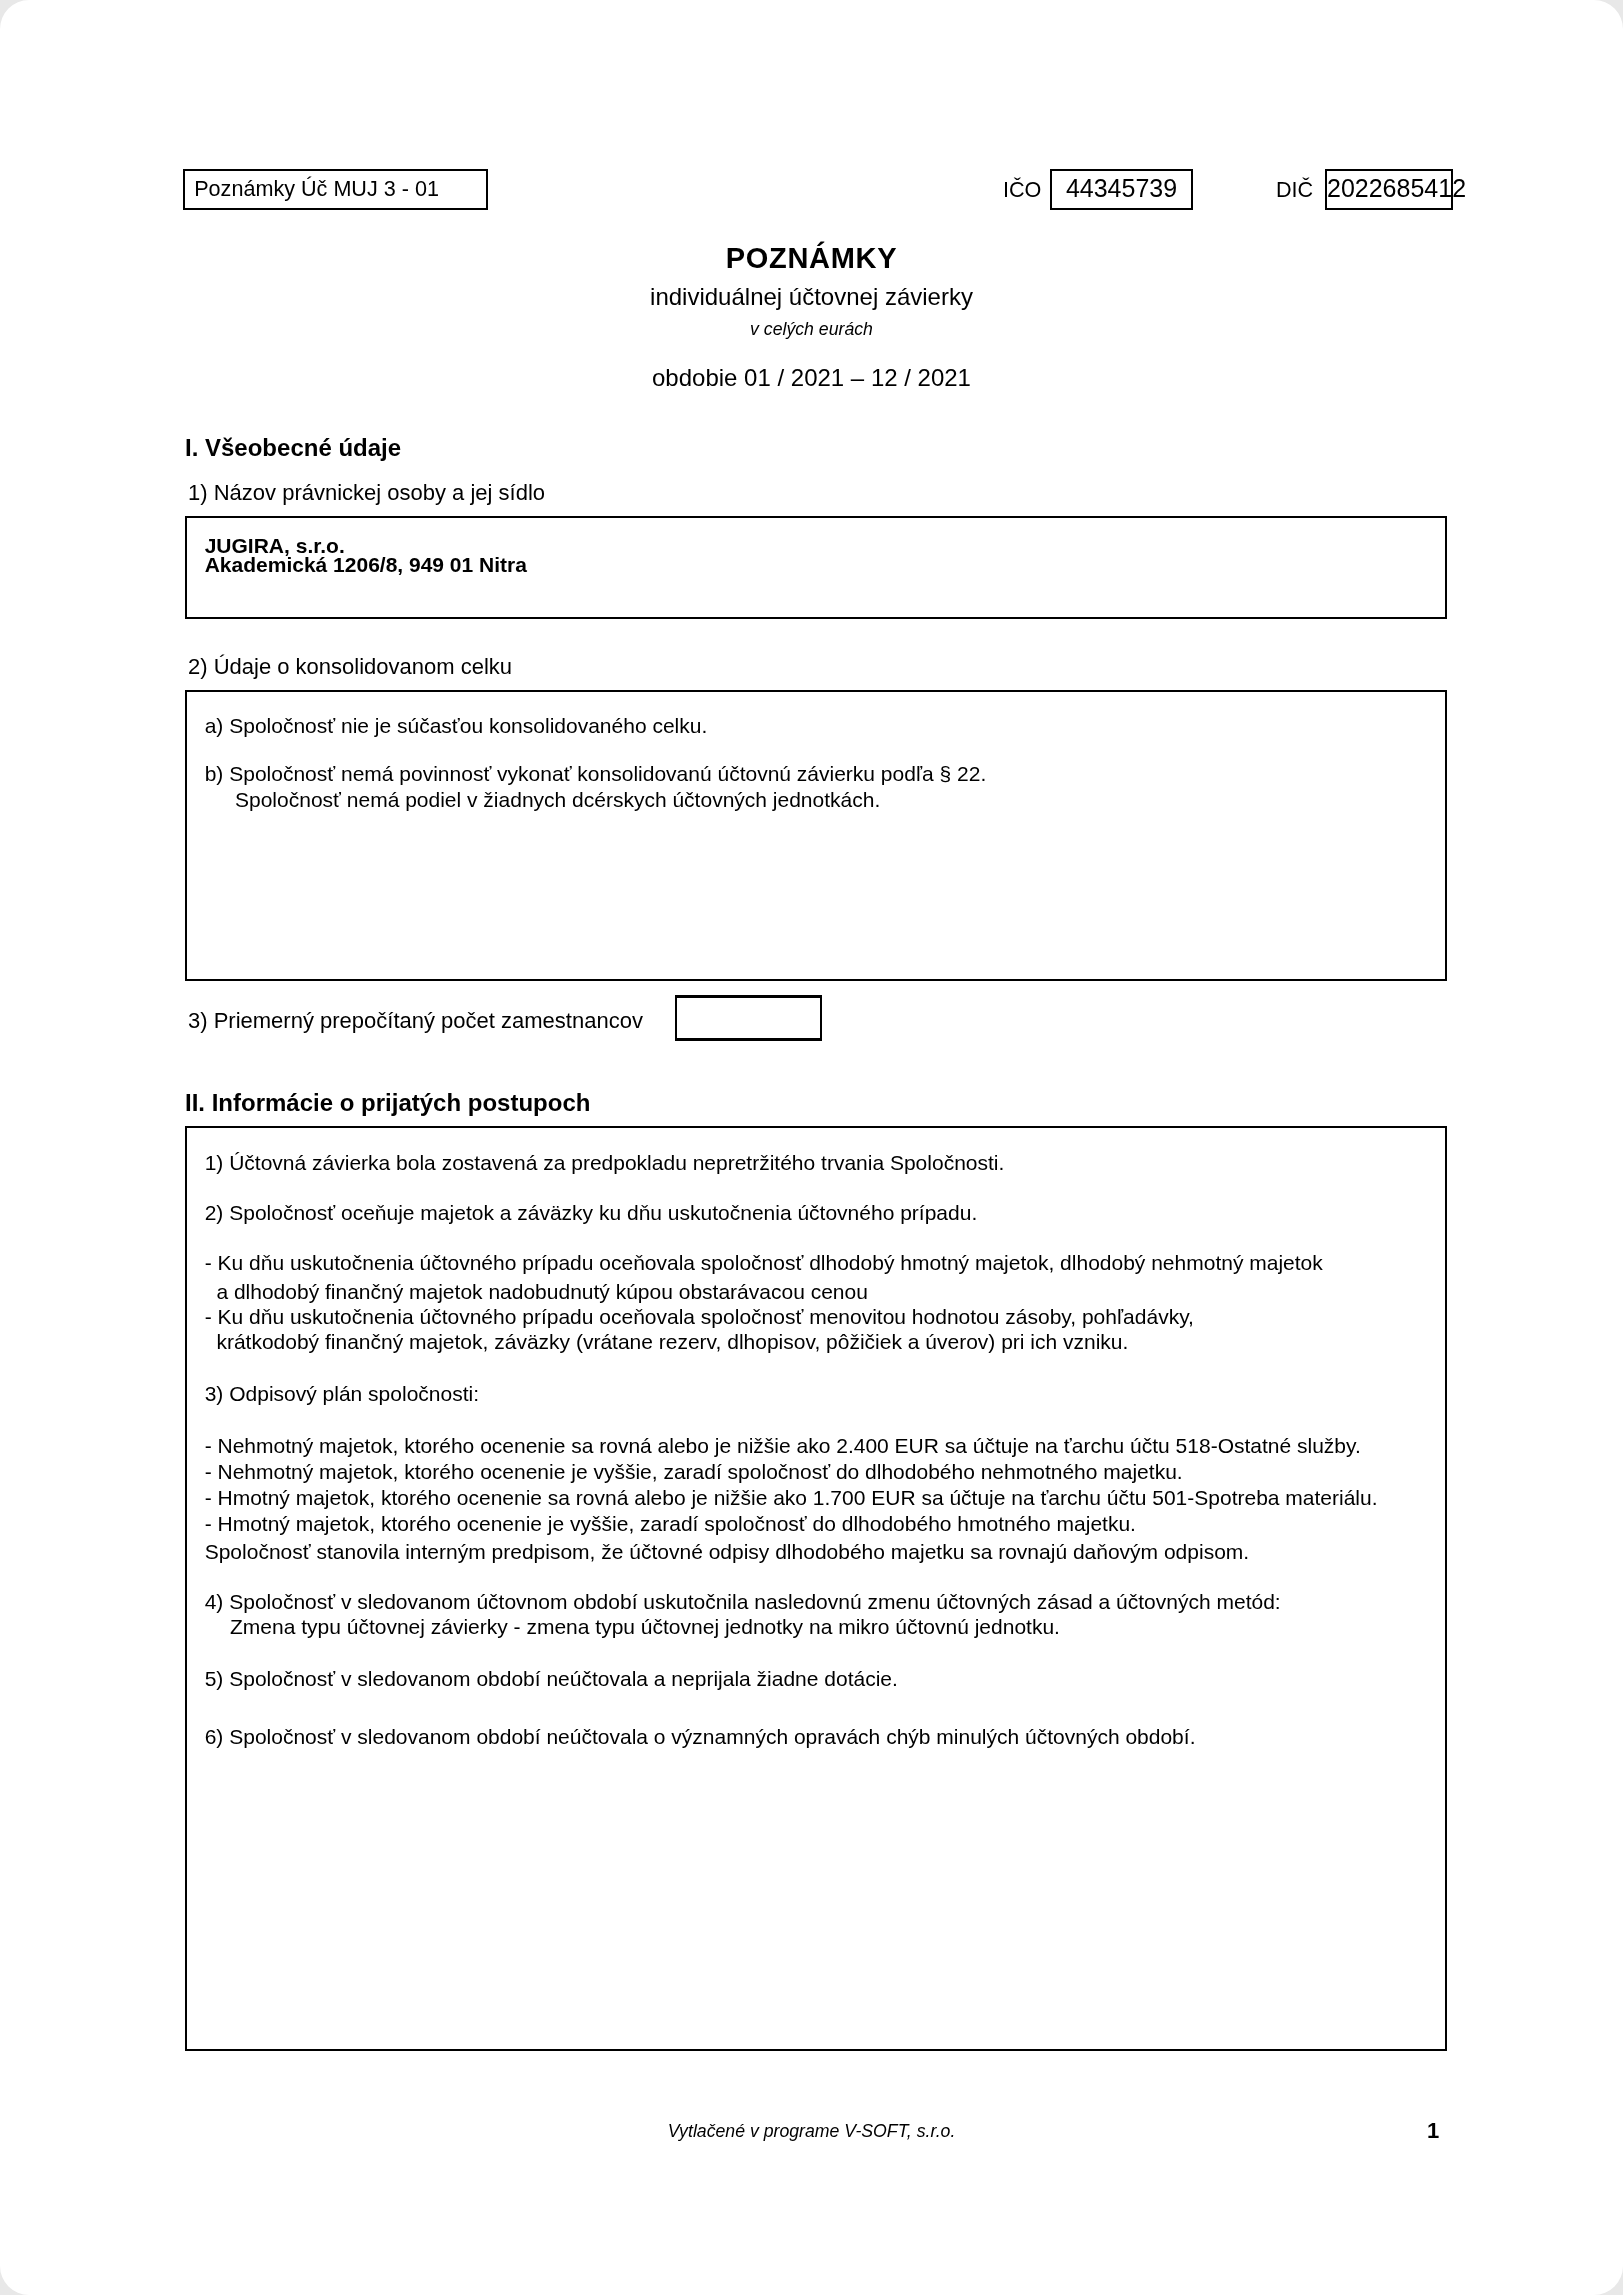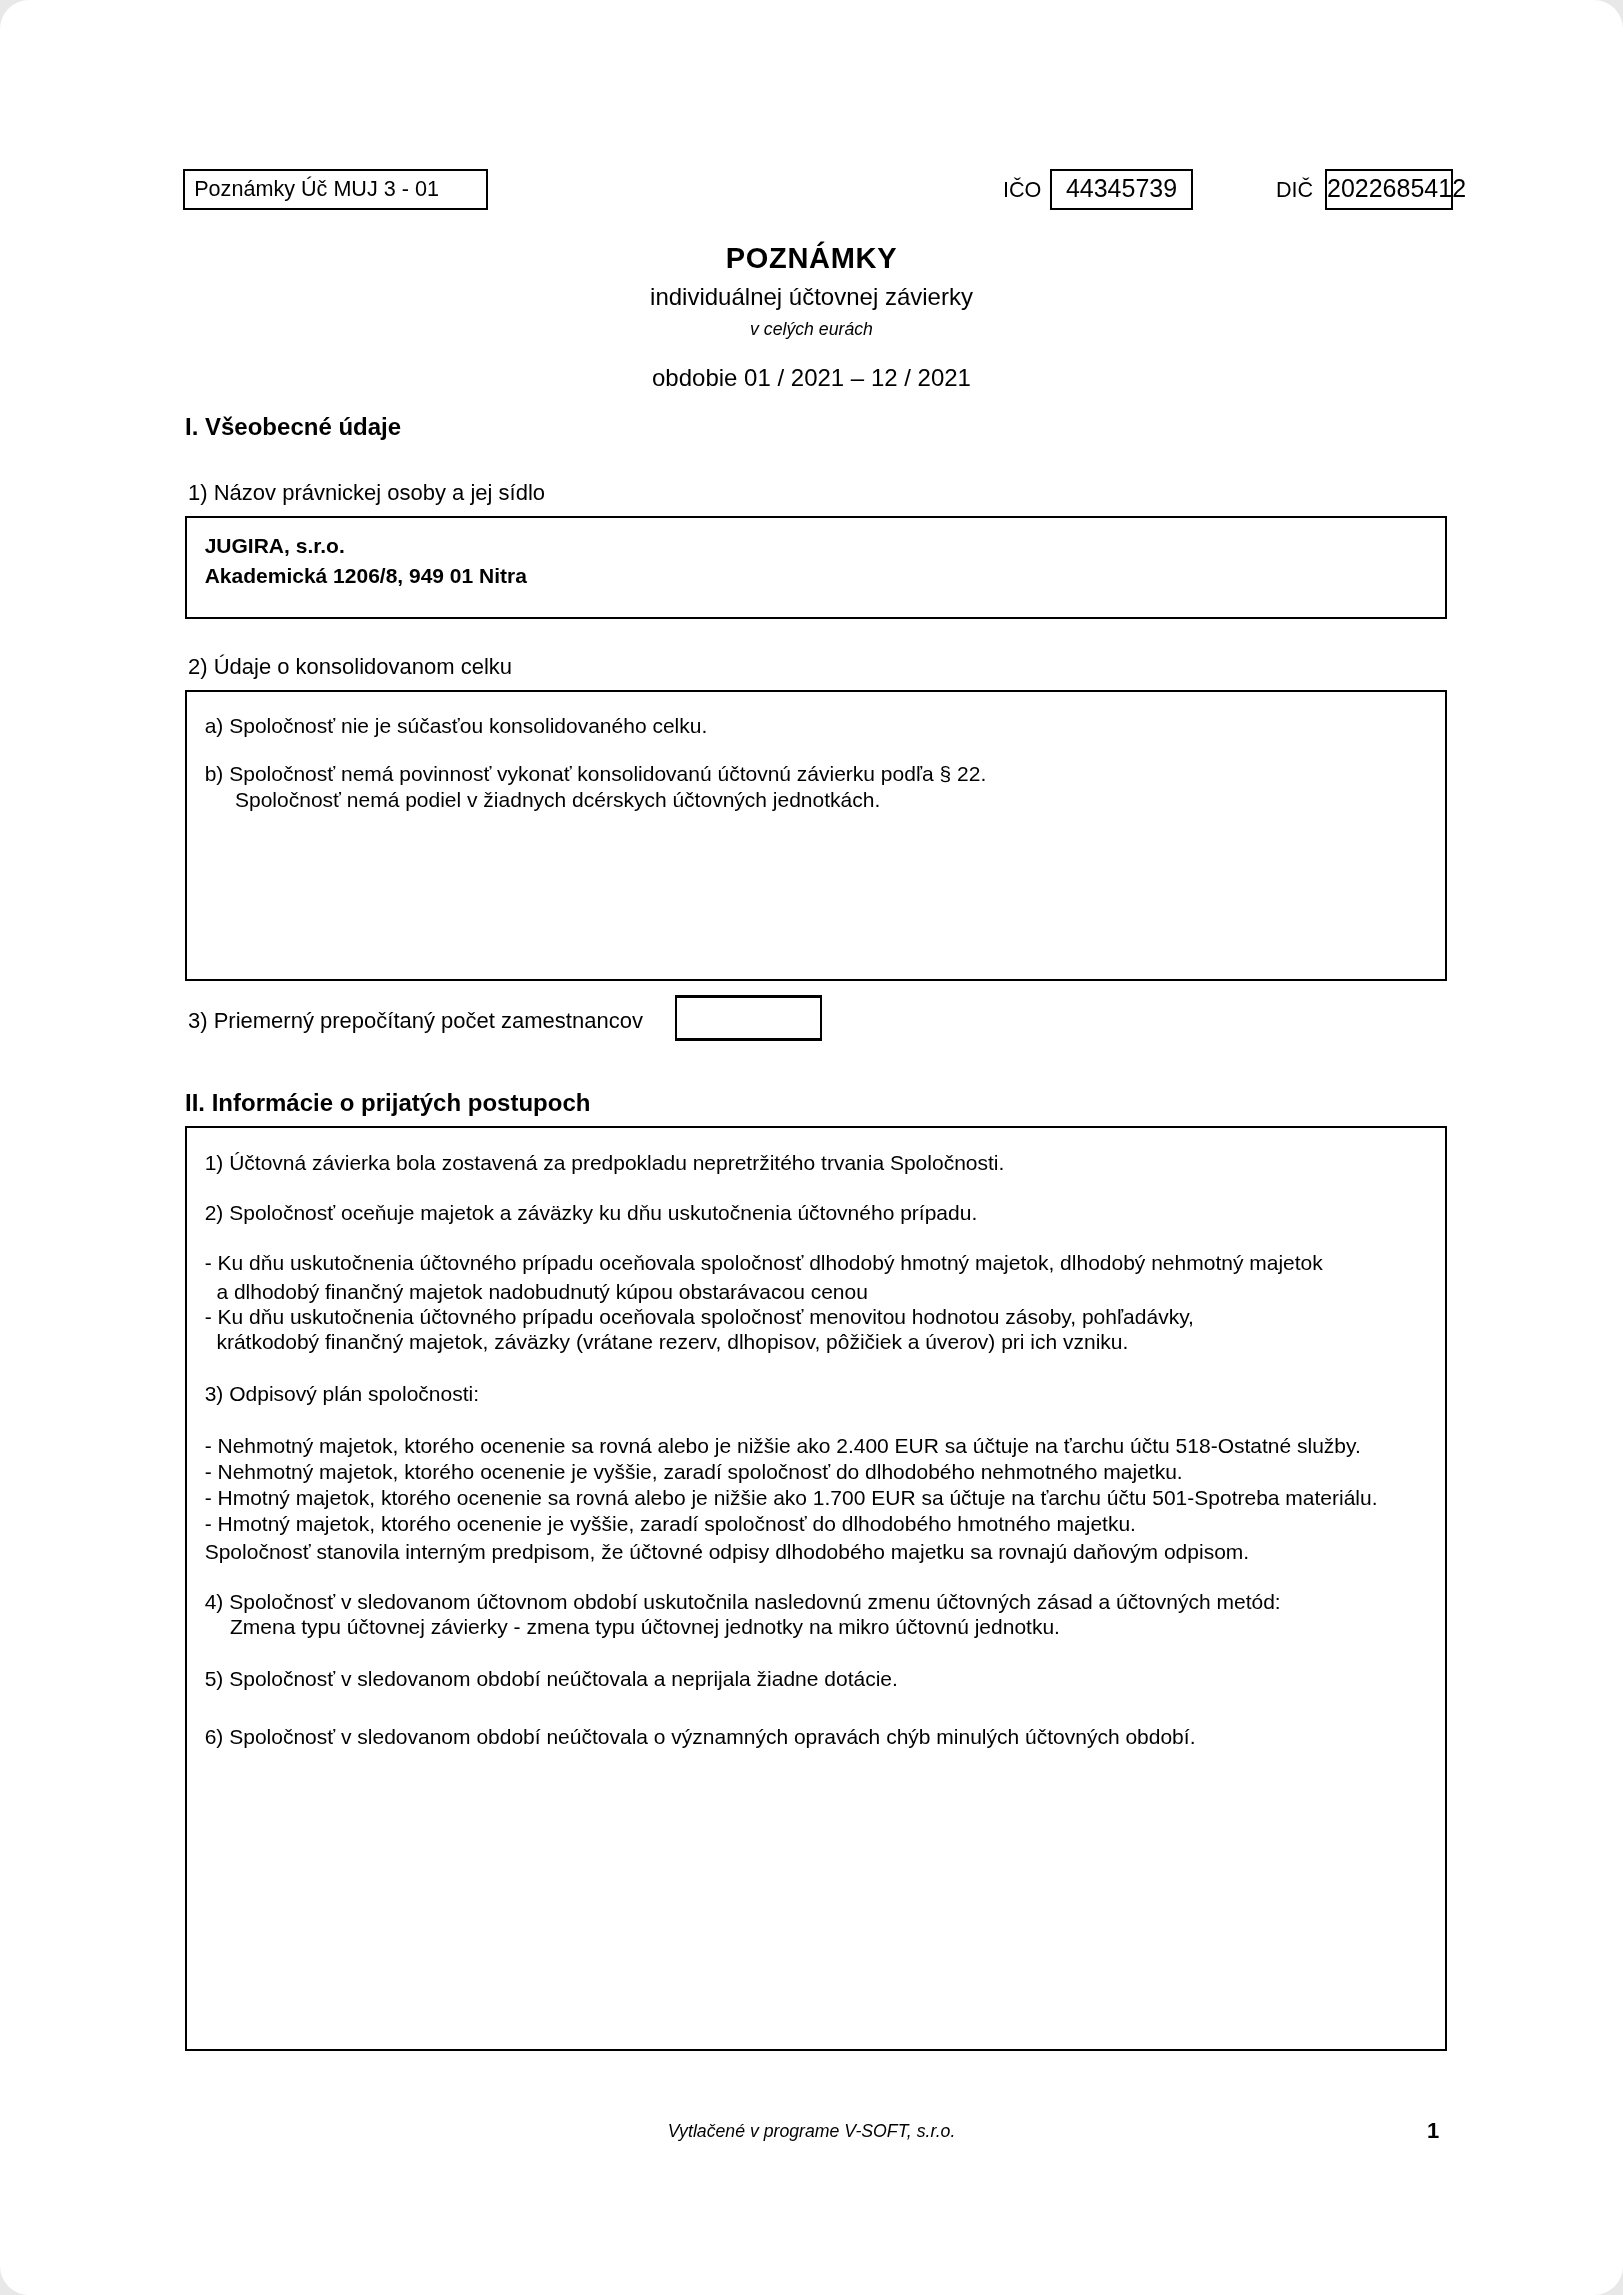--- a/index.html
+++ b/index.html
@@ -27,21 +27,21 @@
   .dic-box{left:1325px;top:169px;width:128px;height:41px;}
   .hdr-value{left:0;right:0;top:0;height:35px;line-height:35px;text-align:center;font-size:25px;}
   
   .t-center{left:0;width:1623px;text-align:center;}
   .title-main{top:242px;font-size:29px;font-weight:bold;letter-spacing:0.7px;}
   .title-sub{top:283px;font-size:24px;}
   .title-note{top:319px;font-size:17.7px;font-style:italic;}
   .title-period{top:364px;font-size:24px;text-align:center;}
   
   .sec-heading{left:185px;font-size:24px;font-weight:bold;}
-  .sec1-heading{top:413px;text-align:center;}
+  .sec1-heading{top:434px;text-align:center;}
   .sec2-heading{top:1089px;}
   .item-label{left:188px;font-size:22px;}
   .item1-label{top:480px;}
   .item2-label{top:654px;}
   .item3-label{top:1008px;}
   
   .name-box{left:185px;top:516px;width:1262px;height:103px;}
   .cons-box{left:185px;top:690px;width:1262px;height:291px;}
   .big-box{left:185px;top:1126px;width:1262px;height:925px;}
   .employee-box{left:675px;top:995px;width:147px;height:46px;}
@@ -71,21 +71,21 @@
   <div class="abs t-center title-main">POZNÁMKY</div>
   <div class="abs t-center title-sub">individuálnej účtovnej závierky</div>
   <div class="abs t-center title-note">v celých eurách</div>
   <div class="abs t-center title-period">obdobie 01 / 2021 – 12 / 2021</div>
 
   <div class="abs sec-heading sec1-heading">I. Všeobecné údaje</div>
 
   <div class="abs item-label item1-label">1) Názov právnickej osoby a jej sídlo</div>
   <div class="bx bx-thin name-box">
     <div class="box-line bold-line" style="left:17.7px;top:15.7px;">JUGIRA, s.r.o.</div>
-    <div class="box-line bold-line" style="left:17.7px;top:46px;text-align:right;">Akademická 1206/8, 949 01 Nitra</div>
+    <div class="box-line bold-line" style="left:17.7px;top:35px;text-align:right;">Akademická 1206/8, 949 01 Nitra</div>
   </div>
 
   <div class="abs item-label item2-label">2) Údaje o konsolidovanom celku</div>
   <div class="bx bx-thin cons-box">
     <div class="box-line" style="left:17.7px;top:21.6px;">a) Spoločnosť nie je súčasťou konsolidovaného celku.</div>
     <div class="box-line" style="left:17.7px;top:70px;">b) Spoločnosť nemá povinnosť vykonať konsolidovanú účtovnú závierku podľa § 22.</div>
     <div class="box-line" style="left:48px;top:96px;">Spoločnosť nemá podiel v žiadnych dcérskych účtovných jednotkách.</div>
   </div>
 
   <div class="abs item-label item3-label">3) Priemerný prepočítaný počet zamestnancov</div>

